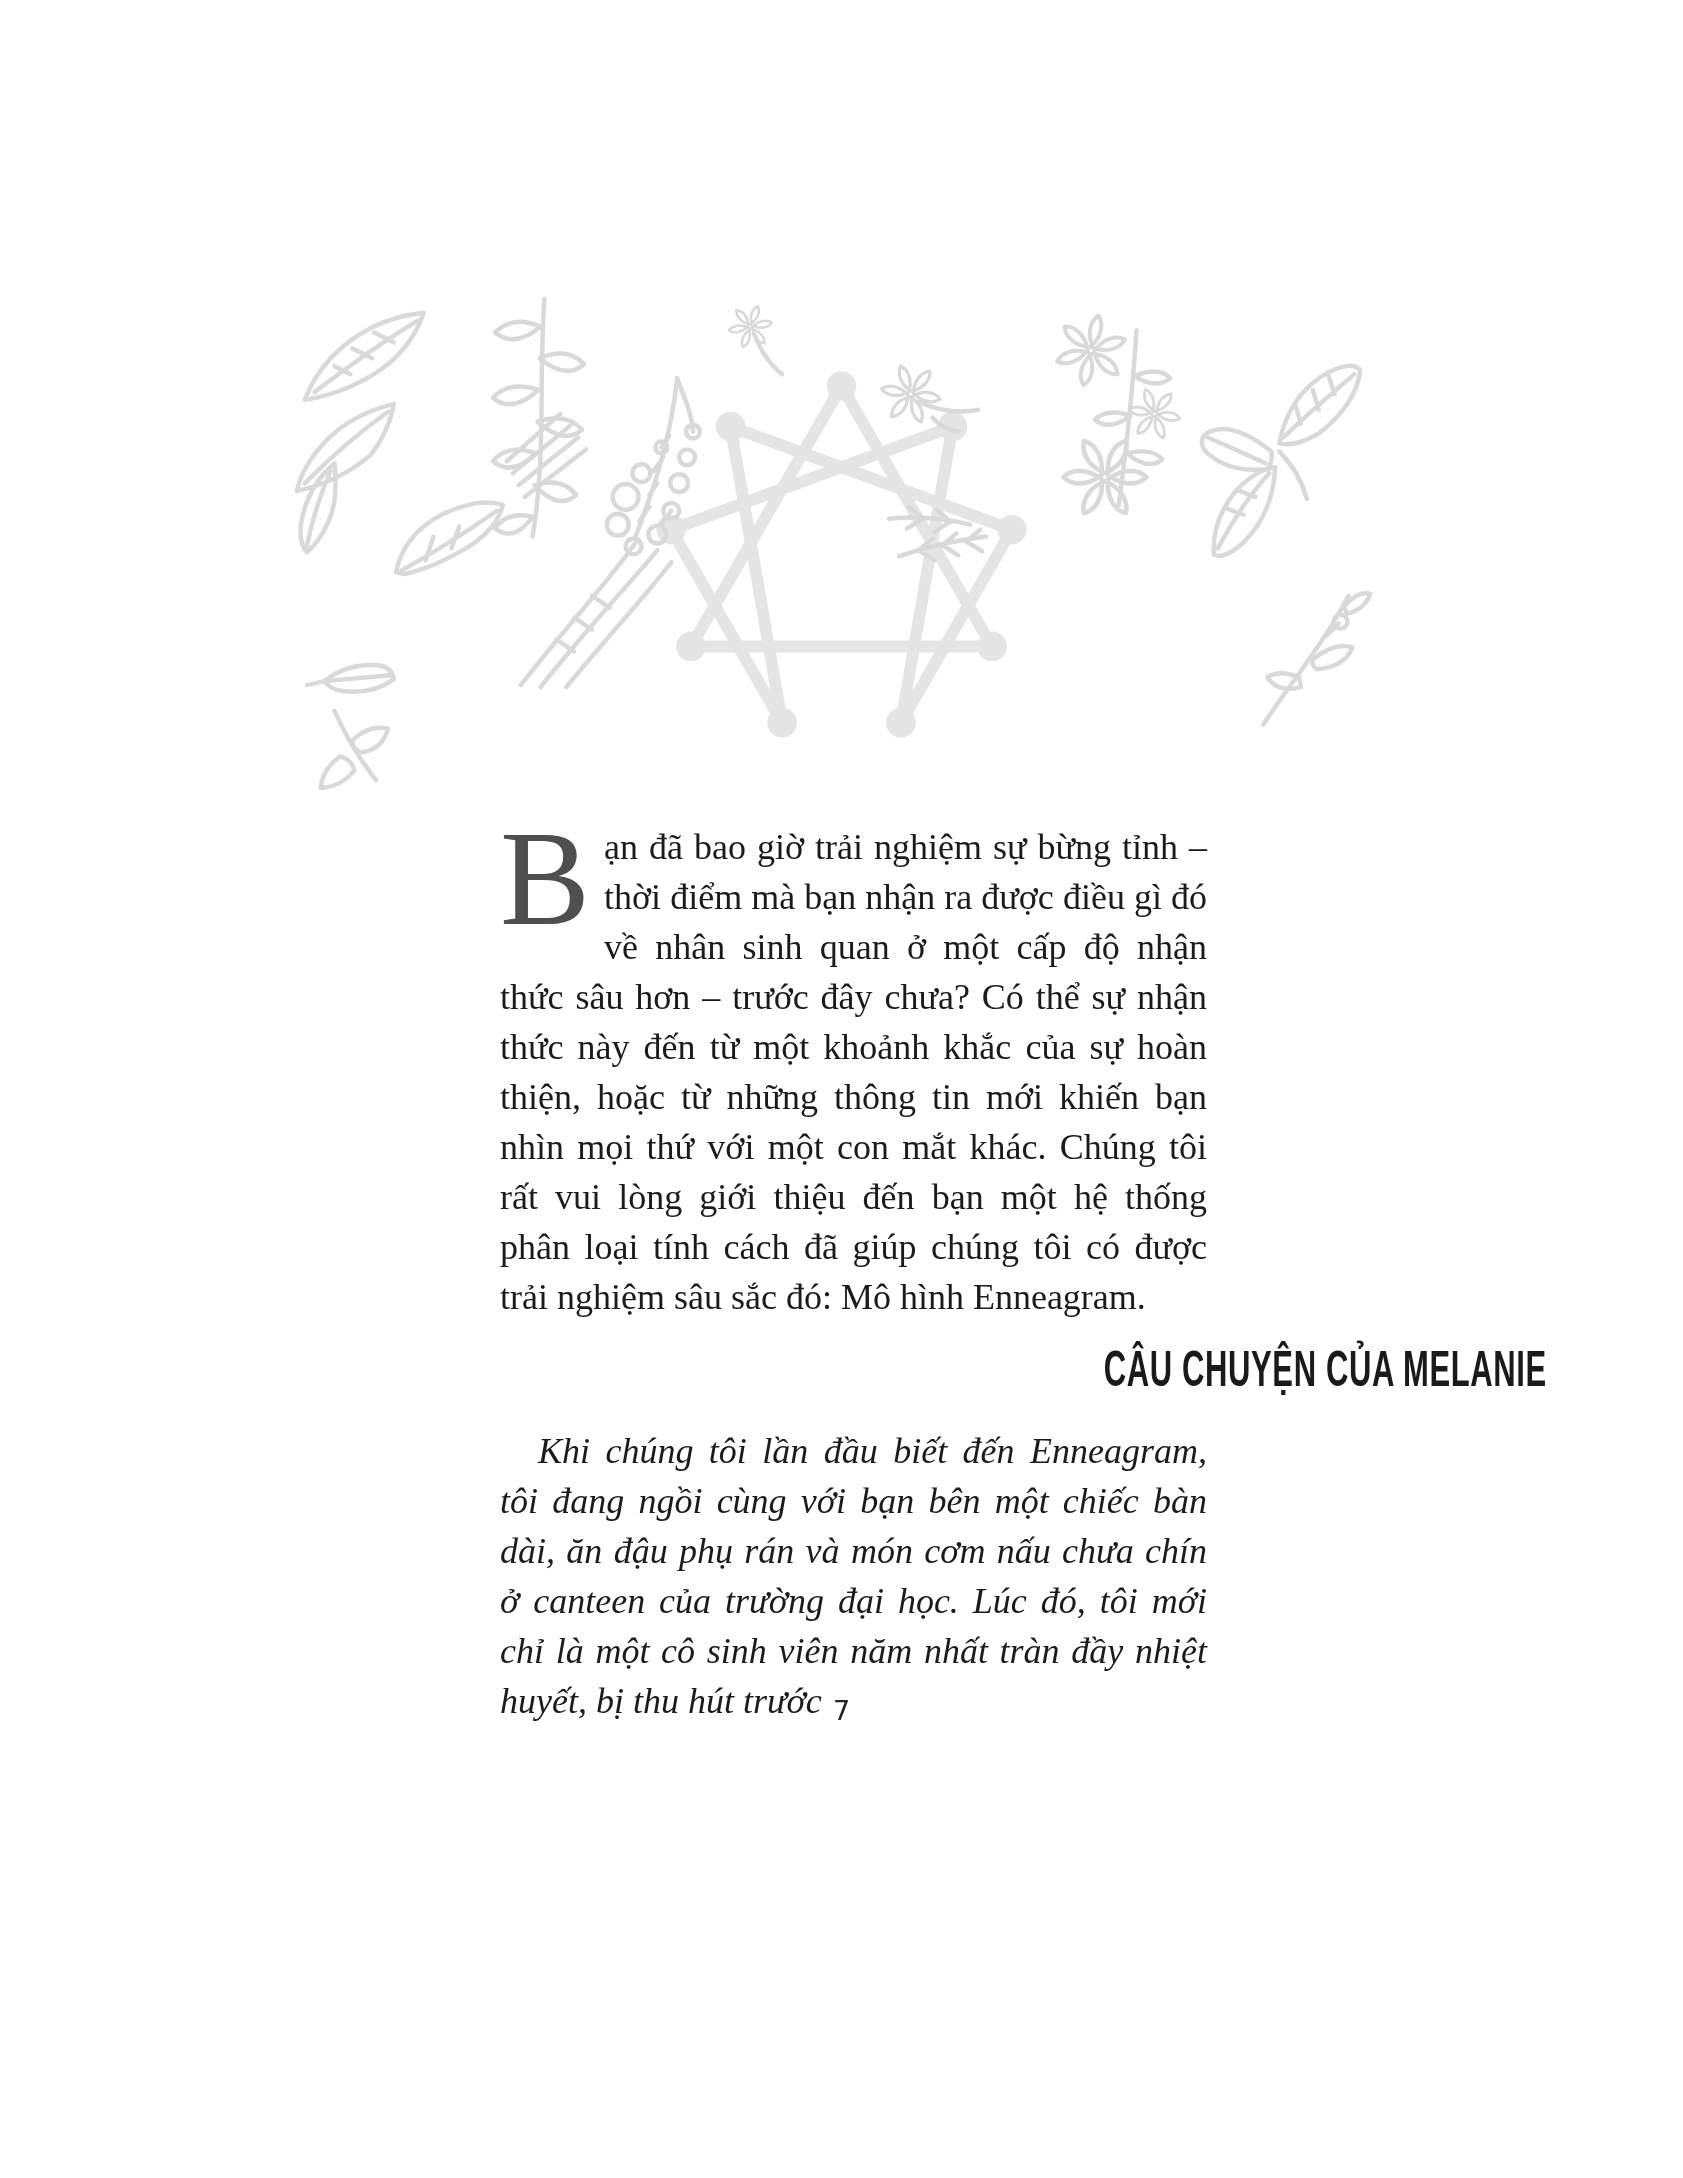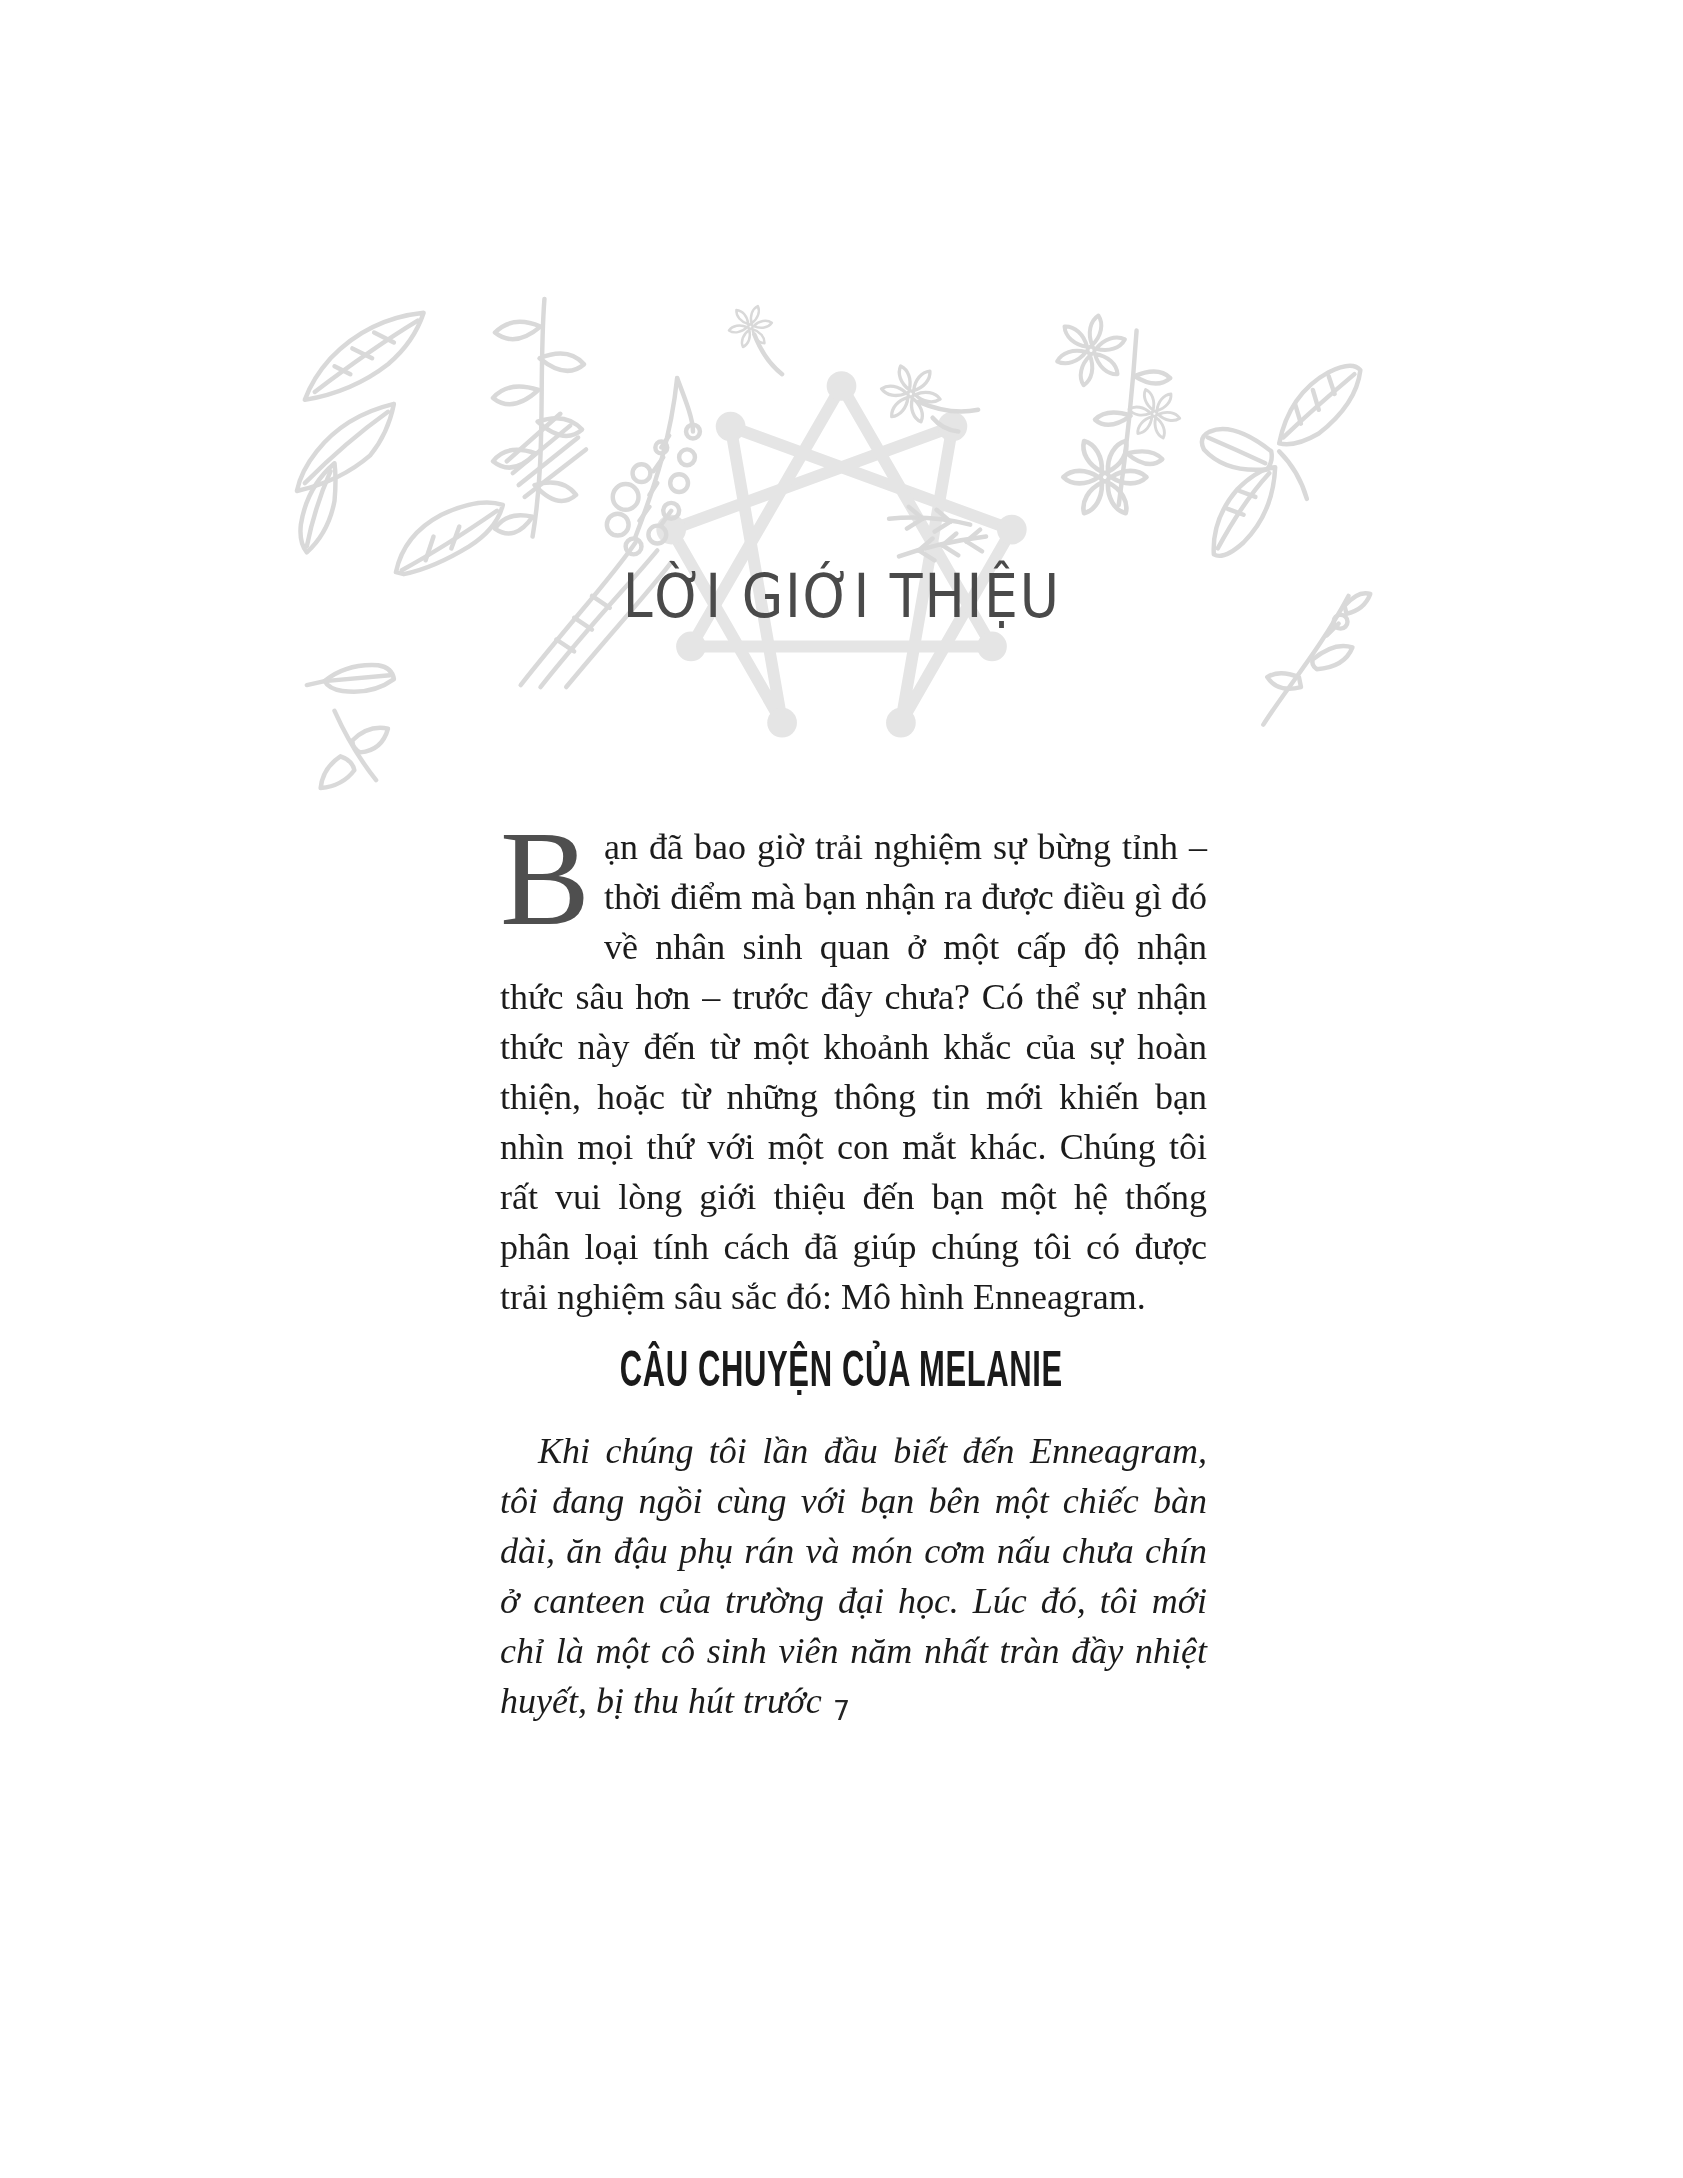--- a/index.html
+++ b/index.html
@@ -7,21 +7,21 @@
         font-family:"Liberation Serif",serif;}
   .decor{position:absolute;left:277px;top:287px;width:1129px;height:505px;pointer-events:none;}
   .page-title{position:absolute;left:0;top:560px;width:1683px;text-align:center;
         font-family:"DejaVu Sans",sans-serif;font-size:61px;color:#4a4a4a;letter-spacing:2px;white-space:nowrap;}
   .page-title .scalex{display:inline-block;transform:scaleX(0.88);transform-origin:center;}
   .body-col{position:absolute;left:500px;width:707px;margin:0;color:#1b1b1b;
         font-size:36px;line-height:50px;text-align:justify;text-justify:inter-word;}
   .para1{top:822px;}
   .dropcap{float:left;font-family:"Liberation Serif",serif;font-size:135px;line-height:97px;
         padding:8px 14px 0 0;color:#4f4f4f;}
-  .section-heading{position:absolute;left:0;top:1340px;width:1683px;margin:0;text-align:center;
+  .section-heading{position:absolute;left:0;top:1340px;width:1683px;margin:0;text-align:right;
         font-family:"Liberation Sans",sans-serif;font-weight:bold;font-size:50px;color:#1a1a1a;white-space:nowrap;}
   .section-heading .scalex{display:inline-block;transform:scaleX(0.62);transform-origin:center;letter-spacing:1px;}
   .para2{top:1426px;text-indent:38px;font-style:italic;}
   .page-number{position:absolute;left:0;top:1695px;width:1683px;text-align:center;
         font-family:"DejaVu Sans",sans-serif;font-size:27px;color:#242424;}
 </style>
 </head>
 <body>
 
 <div class="page">
@@ -185,23 +185,20 @@
           <path d="M318,346 L300,334"></path>
           <path d="M336,324 L318,312"></path>
         <path d="M232,176 L286,128"></path>
           <path d="M238,188 L296,140"></path>
         <path d="M244,200 L304,152"></path>
           <path d="M250,212 L312,164"></path>
       </g>
     </g>
   </svg>
 
-  <div class="page-title">
-    <span class="scalex">LỜI GIỚI THIỆU</span>
-  </div>
 
   <p class="body-col para1"><span class="dropcap">B</span><span>ạn đã bao giờ trải nghiệm sự bừng tỉnh – thời điểm mà bạn nhận ra được điều gì đó về nhân sinh quan ở một cấp độ nhận thức sâu hơn – trước đây chưa? Có thể sự nhận thức này đến từ một khoảnh khắc của sự hoàn thiện, hoặc từ những thông tin mới khiến bạn nhìn mọi thứ với một con mắt khác. Chúng tôi rất vui lòng giới thiệu đến bạn một hệ thống phân loại tính cách đã giúp chúng tôi có được trải nghiệm sâu sắc đó: Mô hình Enneagram.</span></p>
 
   <h2 class="section-heading">
     <span class="scalex">CÂU CHUYỆN CỦA MELANIE</span>
   </h2>
 
   <p class="body-col para2"><span>Khi chúng tôi lần đầu biết đến Enneagram, tôi đang ngồi cùng với bạn bên một chiếc bàn dài, ăn đậu phụ rán và món cơm nấu chưa chín ở canteen của trường đại học. Lúc đó, tôi mới chỉ là một cô sinh viên năm nhất tràn đầy nhiệt huyết, bị thu hút trước</span></p>
 
   <div class="page-number">7</div>

